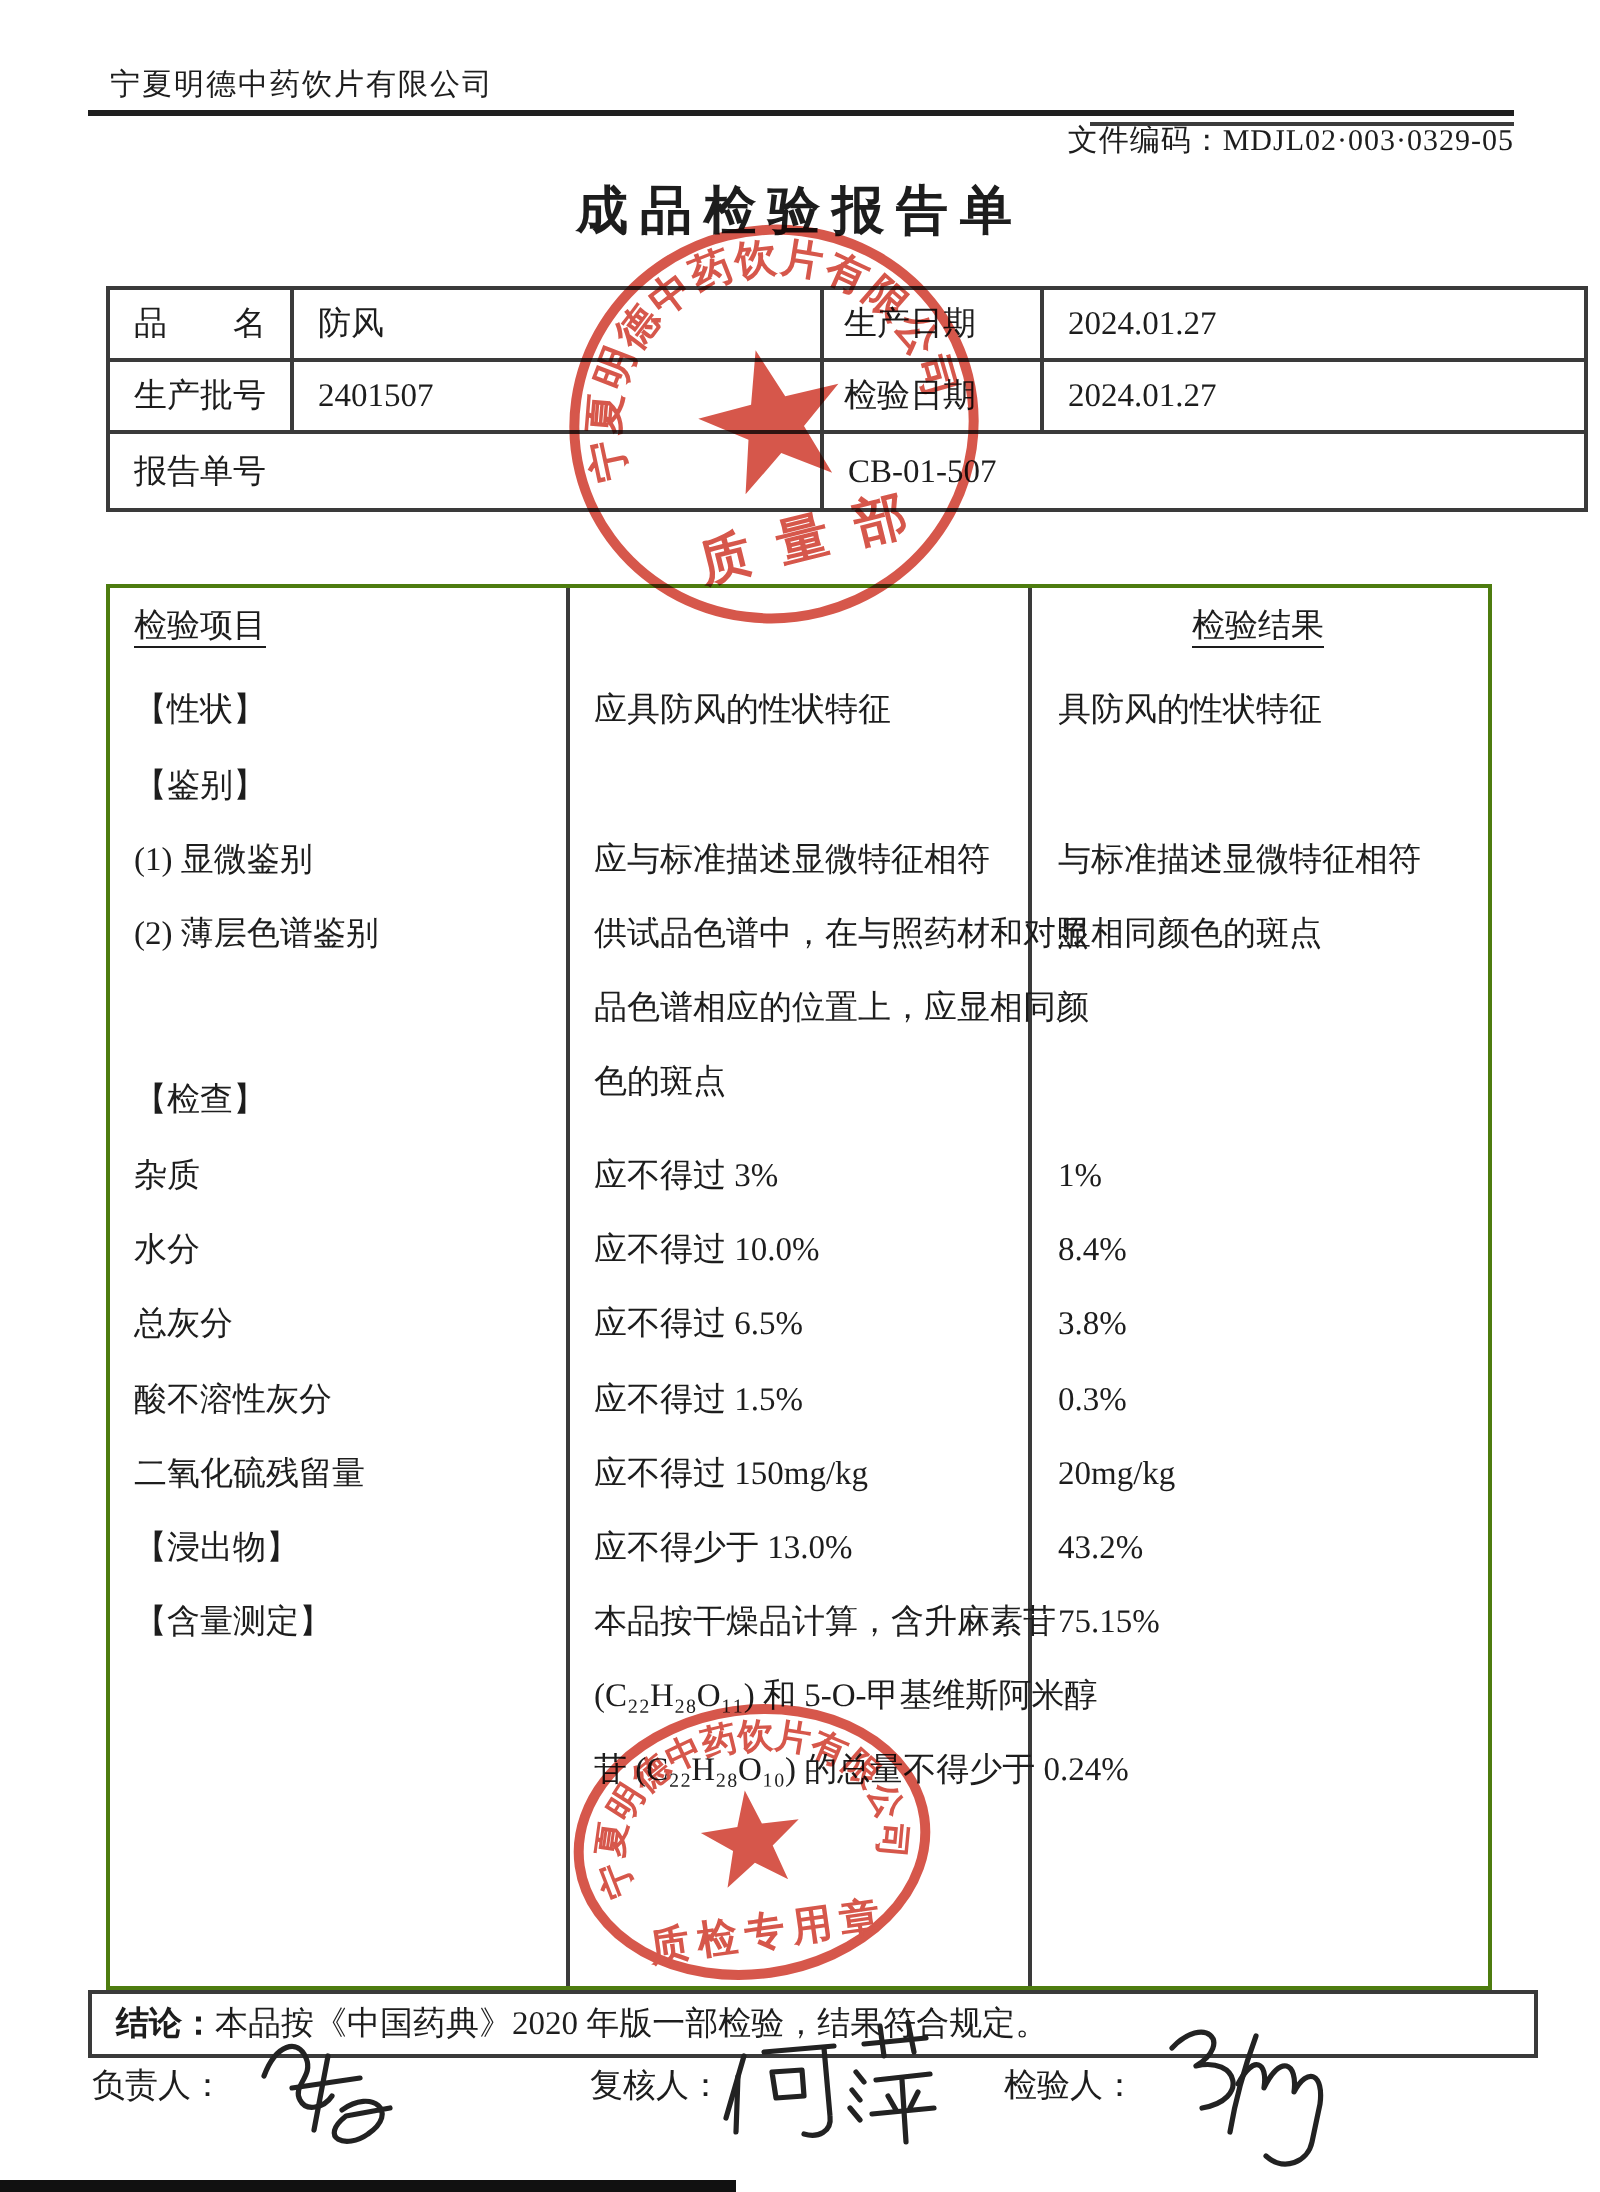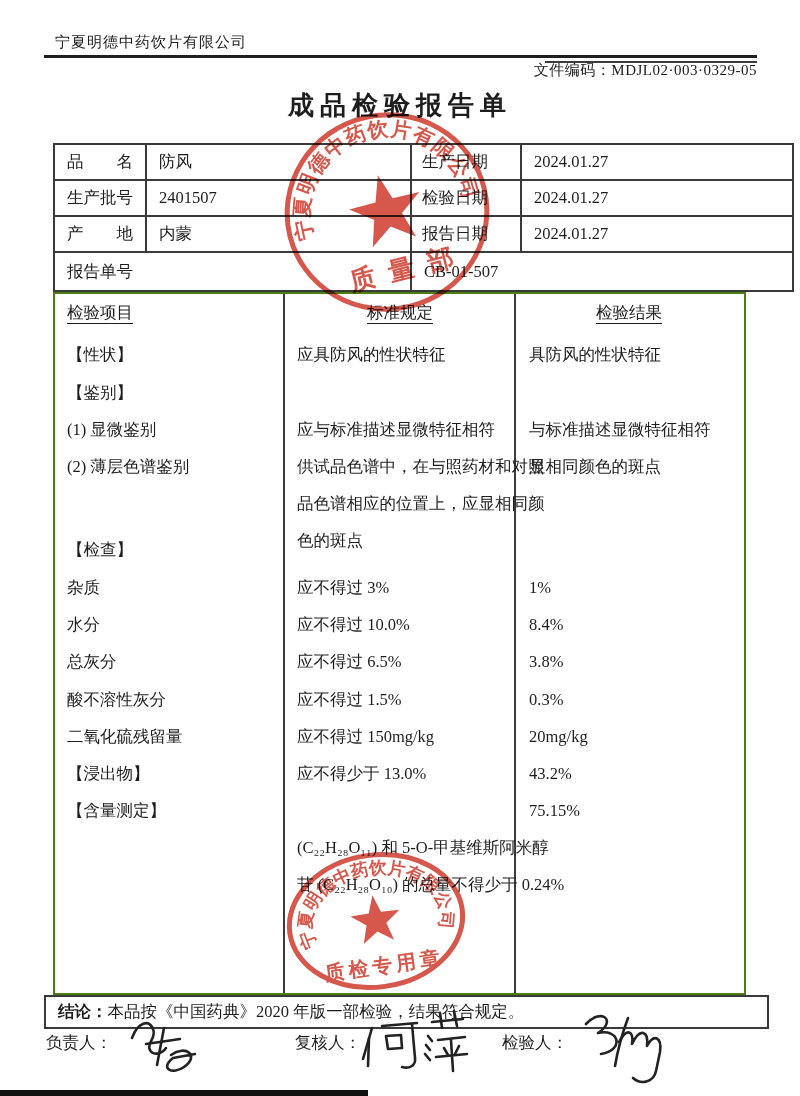--- a/index.html
+++ b/index.html
@@ -56,39 +56,32 @@
       <td style="width:251px">防风</td>
       <td style="width:98px" class="lab2">生产日期</td>
       <td style="width:258px">2024.01.27</td>
     </tr>
     <tr>
       <td>生产批号</td>
       <td>2401507</td>
       <td class="lab2">检验日期</td>
       <td>2024.01.27</td>
     </tr>
-    <tr>
-      <td>产　　地</td>
-      <td>内蒙</td>
-      <td class="lab2">报告日期</td>
-      <td>2024.01.27</td>
-    </tr>
     <tr class="last">
       <td colspan="2">报告单号</td>
       <td colspan="2">CB-01-507</td>
     </tr>
   </tbody>
     </table>
 
   <div class="main-table">
     <div class="vline" style="left:228px"></div>
     <div class="vline" style="left:459px"></div>
 
     <span class="mt-txt mt-hdr" style="left:12px;top:8px">检验项目</span>
-    <span class="mt-txt mt-hdr col2c" style="top:8px">标准规定</span>
     <span class="mt-txt mt-hdr col3c" style="top:8px">检验结果</span>
 
     <span class="mt-txt" style="left:12px;top:50px">【性状】</span>
     <span class="mt-txt" style="left:12px;top:88px">【鉴别】</span>
     <span class="mt-txt" style="left:12px;top:125px">(1) 显微鉴别</span>
     <span class="mt-txt" style="left:12px;top:162px">(2) 薄层色谱鉴别</span>
     <span class="mt-txt" style="left:12px;top:245px">【检查】</span>
     <span class="mt-txt" style="left:12px;top:283px">杂质</span>
     <span class="mt-txt" style="left:12px;top:320px">水分</span>
     <span class="mt-txt" style="left:12px;top:357px">总灰分</span>
@@ -101,20 +94,21 @@
     <span class="mt-txt" style="left:242px;top:125px">应与标准描述显微特征相符</span>
     <span class="mt-txt" style="left:242px;top:199px">品色谱相应的位置上，应显相同颜</span>
     <span class="mt-txt" style="left:242px;top:162px">供试品色谱中，在与照药材和对照</span>
     <span class="mt-txt" style="left:242px;top:236px">色的斑点</span>
     <span class="mt-txt" style="left:242px;top:283px">应不得过 3%</span>
     <span class="mt-txt" style="left:242px;top:320px">应不得过 10.0%</span>
     <span class="mt-txt" style="left:242px;top:357px">应不得过 6.5%</span>
     <span class="mt-txt" style="left:242px;top:395px">应不得过 1.5%</span>
     <span class="mt-txt" style="left:242px;top:432px">应不得过 150mg/kg</span>
     <span class="mt-txt" style="left:242px;top:469px">应不得少于 13.0%</span>
+    <span class="mt-txt" style="left:242px;top:506px">本品按干燥品计算，含升麻素苷</span>
     <span class="mt-txt" style="left:242px;top:543px">(C₂₂H₂₈O₁₁) 和 5-O-甲基维斯阿米醇</span>
     <span class="mt-txt" style="left:242px;top:580px">苷 (C₂₂H₂₈O₁₀) 的总量不得少于 0.24%</span>
 
     <span class="mt-txt" style="left:474px;top:50px">具防风的性状特征</span>
     <span class="mt-txt" style="left:474px;top:125px">与标准描述显微特征相符</span>
     <span class="mt-txt" style="left:474px;top:162px">显相同颜色的斑点</span>
     <span class="mt-txt" style="left:474px;top:283px">1%</span>
     <span class="mt-txt" style="left:474px;top:320px">8.4%</span>
     <span class="mt-txt" style="left:474px;top:357px">3.8%</span>
     <span class="mt-txt" style="left:474px;top:395px">0.3%</span>

